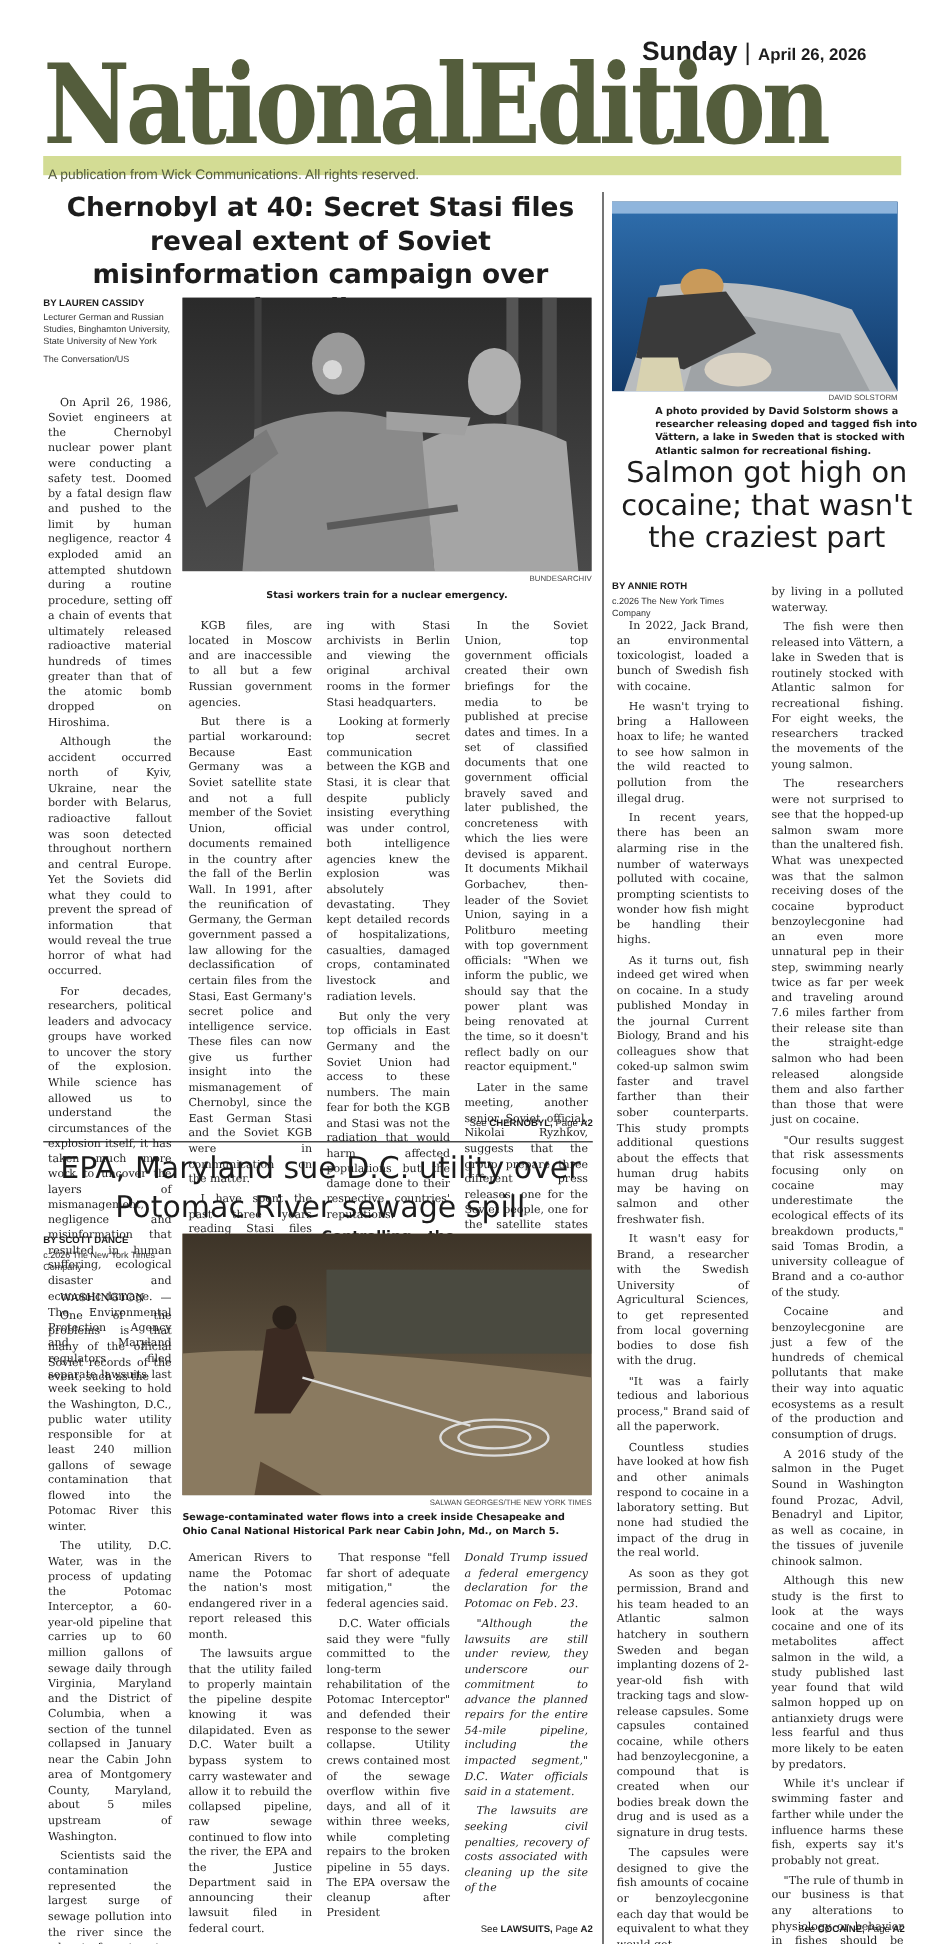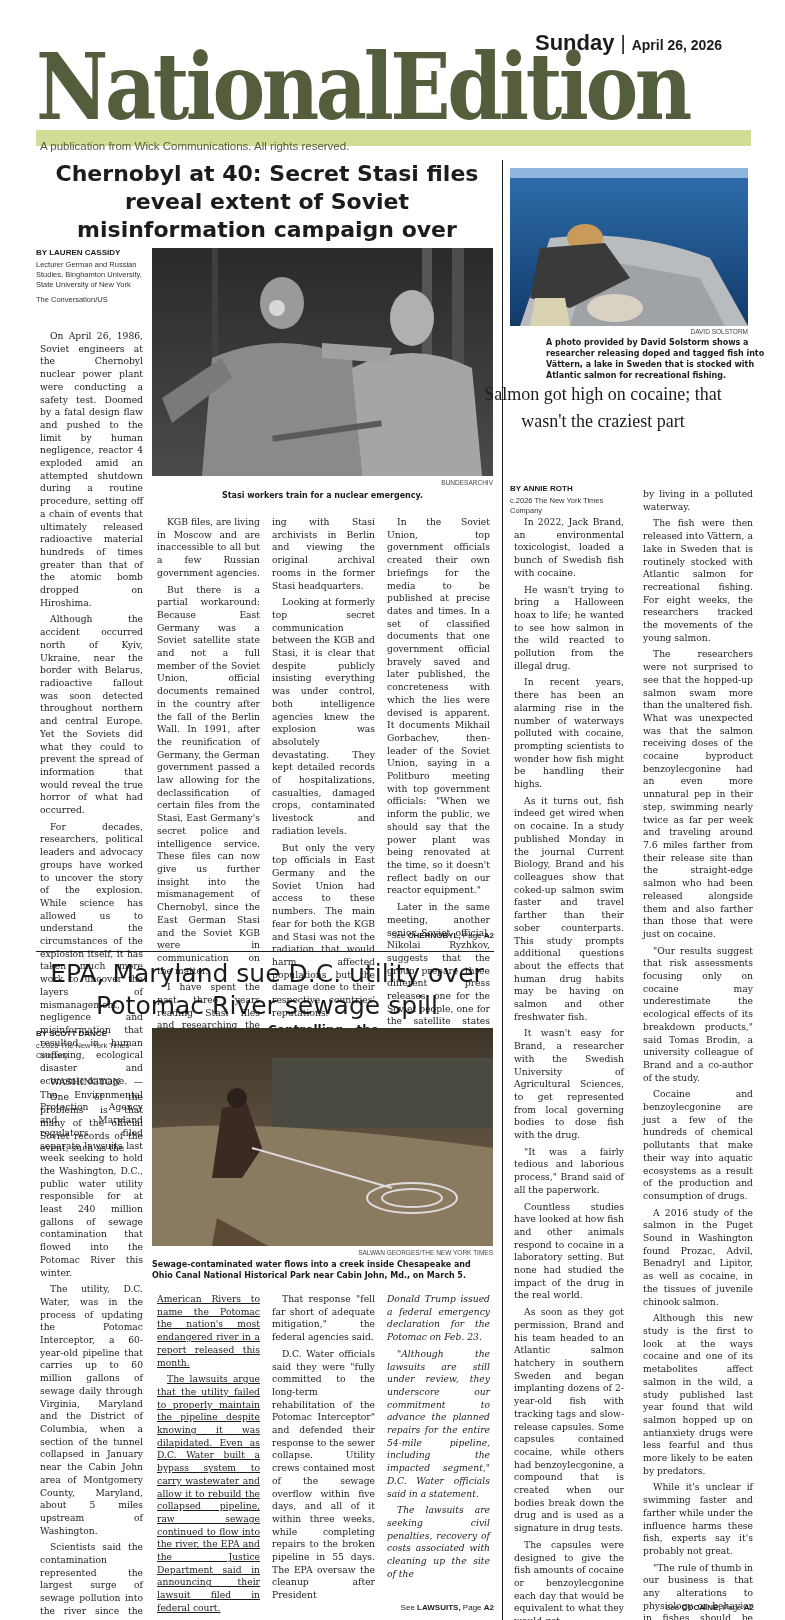--- a/index.html
+++ b/index.html
@@ -71,21 +71,21 @@
 <div class="abs photo-credit" style="left:152px; top:479px; width:341px;">BUNDESARCHIV</div>
 <div class="abs caption" style="left:152px; top:490px; width:341px;text-align:center;">Stasi workers train for a nuclear emergency.</div>
 
 <div class="abs body-col" style="left:36px; top:326px; width:111px;">
   <p>On April 26, 1986, Soviet engineers at the Chernobyl nuclear power plant were conducting a safety test. Doomed by a fatal design flaw and pushed to the limit by human negligence, reactor 4 exploded amid an attempted shutdown during a routine procedure, setting off a chain of events that ultimately released radioactive material hundreds of times greater than that of the atomic bomb dropped on Hiroshima.</p>
   <p>Although the accident occurred north of Kyiv, Ukraine, near the border with Belarus, radioactive fallout was soon detected throughout northern and central Europe. Yet the Soviets did what they could to prevent the spread of information that would reveal the true horror of what had occurred.</p>
   <p>For decades, researchers, political leaders and advocacy groups have worked to uncover the story of the explosion. While science has allowed us to understand the circumstances of the explosion itself, it has taken much more work to uncover the layers of mismanagement, negligence and misinformation that resulted in human suffering, ecological disaster and economic damage.</p>
   <p>One of the problems is that many of the official Soviet records of the event, such as the</p>
 </div>
 <div class="abs body-col" style="left:153px; top:512px; width:111px;">
-  <p>KGB files, are living in Moscow and are inaccessible to all but a few Russian government agencies.</p>
+  <p>KGB files, are located in Moscow and are inaccessible to all but a few Russian government agencies.</p>
   <p>But there is a partial workaround: Because East Germany was a Soviet satellite state and not a full member of the Soviet Union, official documents remained in the country after the fall of the Berlin Wall. In 1991, after the reunification of Germany, the German government passed a law allowing for the declassification of certain files from the Stasi, East Germany's secret police and intelligence service. These files can now give us further insight into the mismanagement of Chernobyl, since the East German Stasi and the Soviet KGB were in communication on the matter.</p>
   <p>I have spent the past three years reading Stasi files and researching the creation of misinformation in the former Eastern bloc, meet-</p>
 </div>
 <div class="abs body-col" style="left:268px; top:512px; width:111px;">
   <p style="text-indent:0">ing with Stasi archivists in Berlin and viewing the original archival rooms in the former Stasi headquarters.</p>
   <p>Looking at formerly top secret communication between the KGB and Stasi, it is clear that despite publicly insisting everything was under control, both intelligence agencies knew the explosion was absolutely devastating. They kept detailed records of hospitalizations, casualties, damaged crops, contaminated livestock and radiation levels.</p>
   <p>But only the very top officials in East Germany and the Soviet Union had access to these numbers. The main fear for both the KGB and Stasi was not the radiation that would harm affected populations but the damage done to their respective countries' reputations.</p>
   <h4>Controlling the message</h4>
   <p>Handling the press was a top priority.</p>
 </div>
@@ -114,21 +114,21 @@
     <path d="M60 158 L80 90 L190 110 L215 158 Z" fill="#9fa3a6"></path>
     <ellipse cx="75" cy="70" rx="18" ry="14" fill="#c99a5a"></ellipse>
     <path d="M30 80 L95 75 L120 110 L60 140 L20 130 Z" fill="#3a3a3a"></path>
     <path d="M25 130 L55 130 L60 158 L20 158 Z" fill="#d8d2b0"></path>
     <ellipse cx="105" cy="140" rx="28" ry="14" fill="#d9d2c4"></ellipse>
   </svg>
 </div>
 <div class="abs photo-credit" style="left:510px; top:328px; width:238px;">DAVID SOLSTORM</div>
 <div class="abs caption" style="left:510px; top:337px; width:240px;margin-left:36px;">A photo provided by David Solstorm shows a researcher releasing doped and tagged fish into Vättern, a lake in Sweden that is stocked with Atlantic salmon for recreational fishing.</div>
 
-<div class="abs headline-light" style="left:480px; top:381px; width:246px; font-size:18px; line-height:27px;font-family:Liberation Serif, serif;">Salmon got high on cocaine; that wasn't the craziest part</div>
+<div class="abs headline-light" style="left:516px; top:381px; width:246px; font-size:24px; line-height:27px;">Salmon got high on cocaine; that wasn't the craziest part</div>
 
 <div class="abs" style="left:510px; top:484px; width:115px;">
   <div class="byline">BY ANNIE ROTH</div>
   <div class="credit" style="margin-top:3px;">c.2026 The New York Times Company</div>
 </div>
 
 <div class="abs body-col" style="left:510px; top:512px; width:118px;">
   <p>In 2022, Jack Brand, an environmental toxicologist, loaded a bunch of Swedish fish with cocaine.</p>
   <p>He wasn't trying to bring a Halloween hoax to life; he wanted to see how salmon in the wild reacted to pollution from the illegal drug.</p>
   <p>In recent years, there has been an alarming rise in the number of waterways polluted with cocaine, prompting scientists to wonder how fish might be handling their highs.</p>
@@ -181,21 +181,21 @@
   </svg>
 </div>
 <div class="abs photo-credit" style="left:152px; top:1249px; width:341px;">SALWAN GEORGES/THE NEW YORK TIMES</div>
 <div class="abs caption" style="left:152px; top:1259px; width:341px;">Sewage-contaminated water flows into a creek inside Chesapeake and Ohio Canal National Historical Park near Cabin John, Md., on March 5.</div>
 
 <div class="abs body-col" style="left:36px; top:1072px; width:111px;">
   <p>WASHINGTON — The Environmental Protection Agency and Maryland regulators filed separate lawsuits last week seeking to hold the Washington, D.C., public water utility responsible for at least 240 million gallons of sewage contamination that flowed into the Potomac River this winter.</p>
   <p>The utility, D.C. Water, was in the process of updating the Potomac Interceptor, a 60-year-old pipeline that carries up to 60 million gallons of sewage daily through Virginia, Maryland and the District of Columbia, when a section of the tunnel collapsed in January near the Cabin John area of Montgomery County, Maryland, about 5 miles upstream of Washington.</p>
   <p>Scientists said the contamination represented the largest surge of sewage pollution into the river since the advent of wastewater treatment nearly a century ago. The pollution prompted the environmental advocacy group</p>
 </div>
-<div class="abs body-col" style="left:153px; top:1289px; width:111px;text-decoration:underline;">
+<div class="abs body-col" style="left:153px; top:1289px; width:111px;">
   <p style="text-indent:0">American Rivers to name the Potomac the nation's most endangered river in a report released this month.</p>
   <p>The lawsuits argue that the utility failed to properly maintain the pipeline despite knowing it was dilapidated. Even as D.C. Water built a bypass system to carry wastewater and allow it to rebuild the collapsed pipeline, raw sewage continued to flow into the river, the EPA and the Justice Department said in announcing their lawsuit filed in federal court.</p>
 </div>
 <div class="abs body-col" style="left:268px; top:1289px; width:111px;">
   <p>That response "fell far short of adequate mitigation," the federal agencies said.</p>
   <p>D.C. Water officials said they were "fully committed to the long-term rehabilitation of the Potomac Interceptor" and defended their response to the sewer collapse. Utility crews contained most of the sewage overflow within five days, and all of it within three weeks, while completing repairs to the broken pipeline in 55 days. The EPA oversaw the cleanup after President</p>
 </div>
 <div class="abs body-col" style="left:383px; top:1289px; width:111px;font-style:italic;">
   <p style="text-indent:0">Donald Trump issued a federal emergency declaration for the Potomac on Feb. 23.</p>
   <p>"Although the lawsuits are still under review, they underscore our commitment to advance the planned repairs for the entire 54-mile pipeline, including the impacted segment," D.C. Water officials said in a statement.</p>

